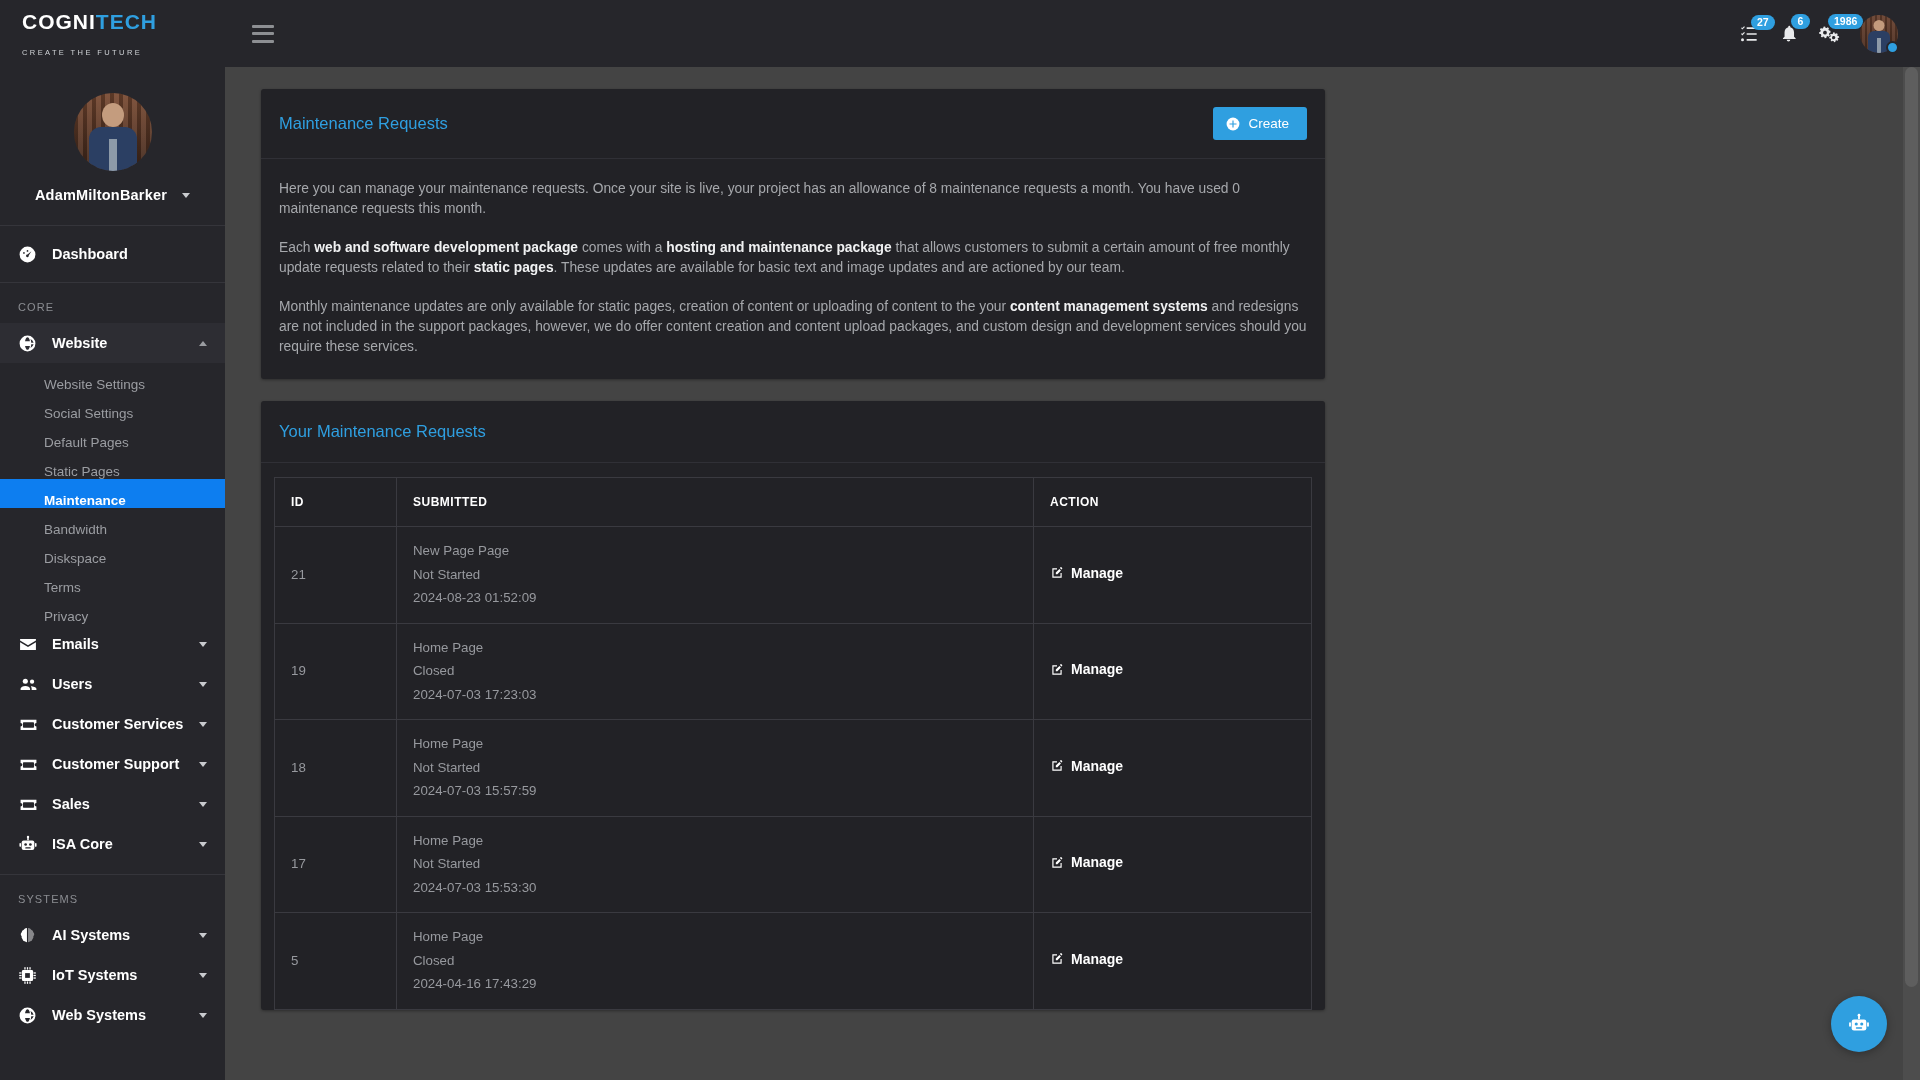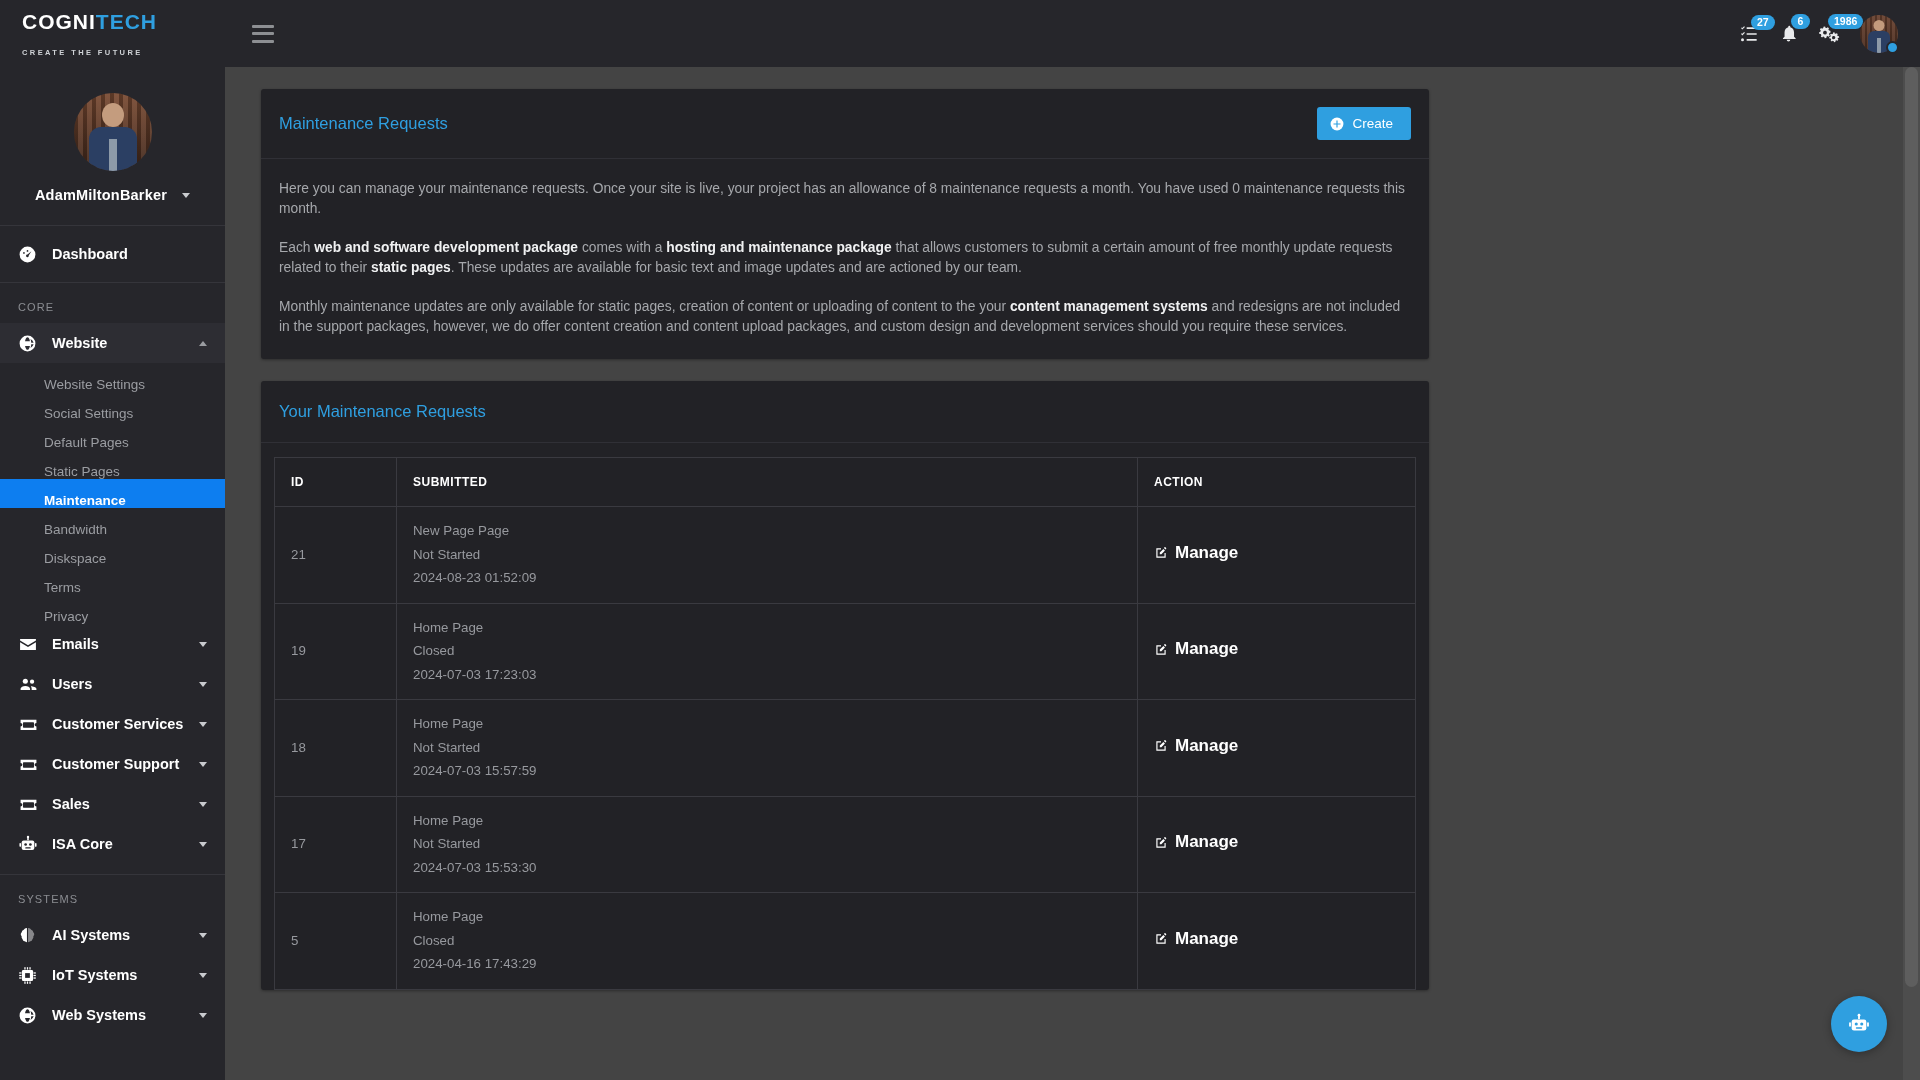--- a/index.html
+++ b/index.html
@@ -27,21 +27,21 @@
     background: #26262b;
   }
   .brand-title {
     font-size: 21px; font-weight: bold; letter-spacing: 1.0px;
     line-height: 1;
   }
   .brand-title .w { color: #ffffff; }
   .brand-title .b { color: #2f9fe0; }
   .brand-sub {
     font-size: 7.5px; color: #cfd2d6; letter-spacing: 2.4px;
-    margin-top: 16px; font-weight: bold;
+    margin-top: 16px; font-weight: normal;
   }
   .hamburger {
     margin-left: 27px;
     width: 22px; height: 18px;
     display: flex; flex-direction: column; justify-content: space-between;
     cursor: pointer;
   }
   .hamburger i { display:block; height: 3px; background: #8d8f93; border-radius: 1px; }
 
   .top-right {
@@ -180,21 +180,21 @@
 
   
   .main {
     flex: 1; min-width: 0;
     background: #444444;
     overflow: hidden;
     position: relative;
     padding: 22px 0 0 0;
   }
   .content {
-    width: 1168px; margin-left: 36px;
+    width: 1064px; margin-left: 36px;
   }
   .card {
     background: #222226;
     border-radius: 3px;
     margin-bottom: 22px;
     box-shadow: 0 1px 3px rgba(0,0,0,.35);
   }
   .card-head {
     display: flex; align-items: center;
     padding: 18px 18px;
@@ -241,21 +241,21 @@
     line-height: 16.5px;
   }
   td.col-id { width: 122px; }
   td.col-action { width: 278px; }
   th.col-id { width: 122px; }
   th.col-action { width: 278px; }
   .sub-line { display: block; }
   .sub-line + .sub-line { margin-top: 7px; }
   .manage {
     display: inline-flex; align-items: center; gap: 7px;
-    color: #ffffff; font-size: 17px; font-weight: bold;
+    color: #ffffff; font-size: 14px; font-weight: bold;
     cursor: pointer; text-decoration: none;
   }
   .manage svg { fill: #ffffff; display: block; }
 
   
   .fab {
     position: absolute; right: 33px; bottom: 28px;
     width: 56px; height: 56px; border-radius: 50%;
     background: #2f9fe0;
     display: flex; align-items: center; justify-content: center;

